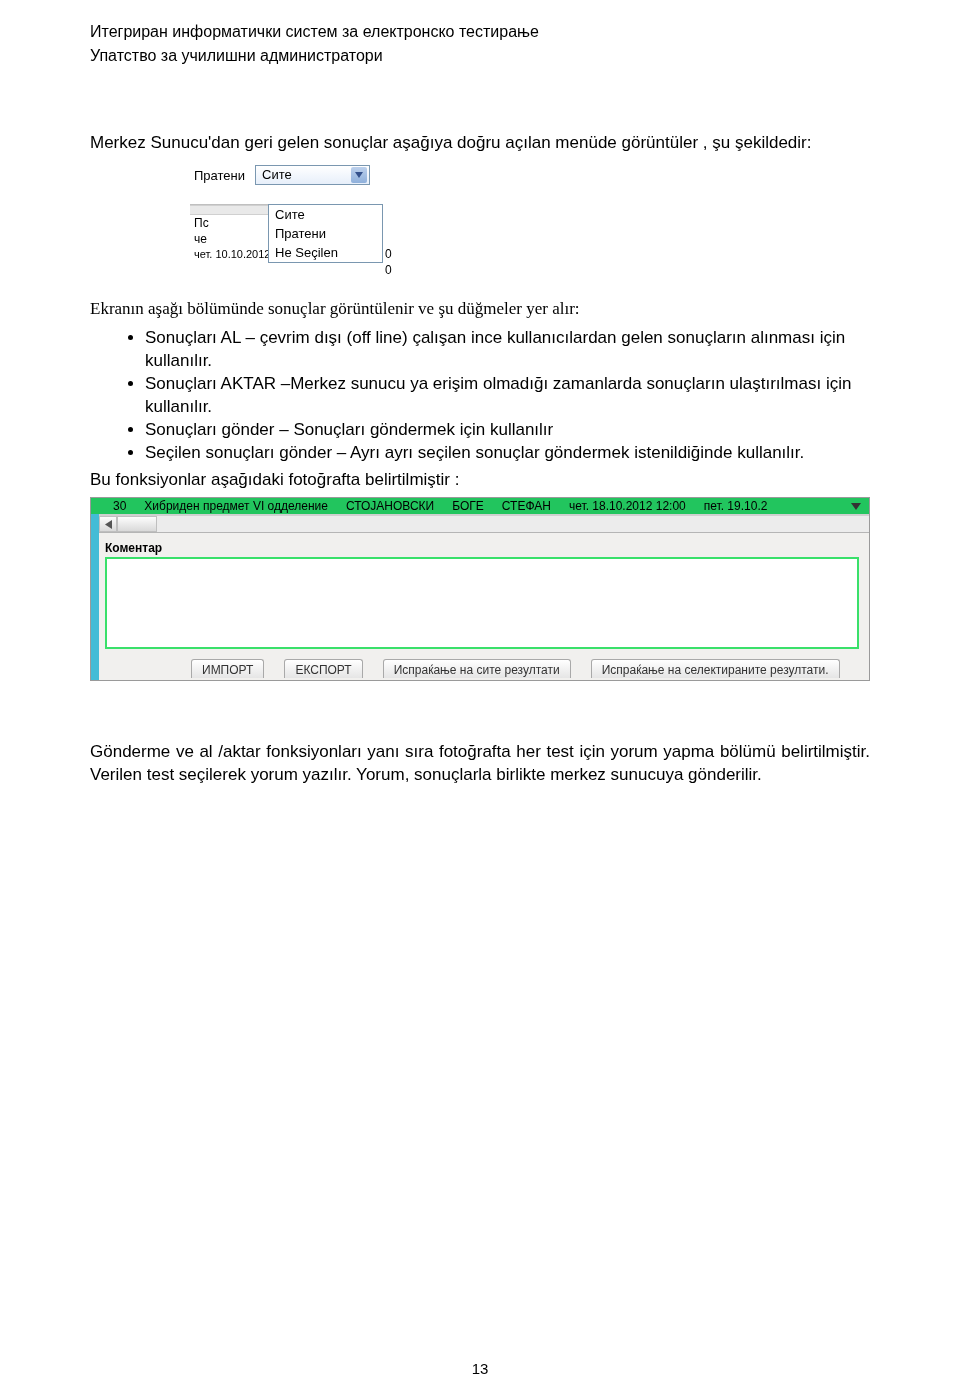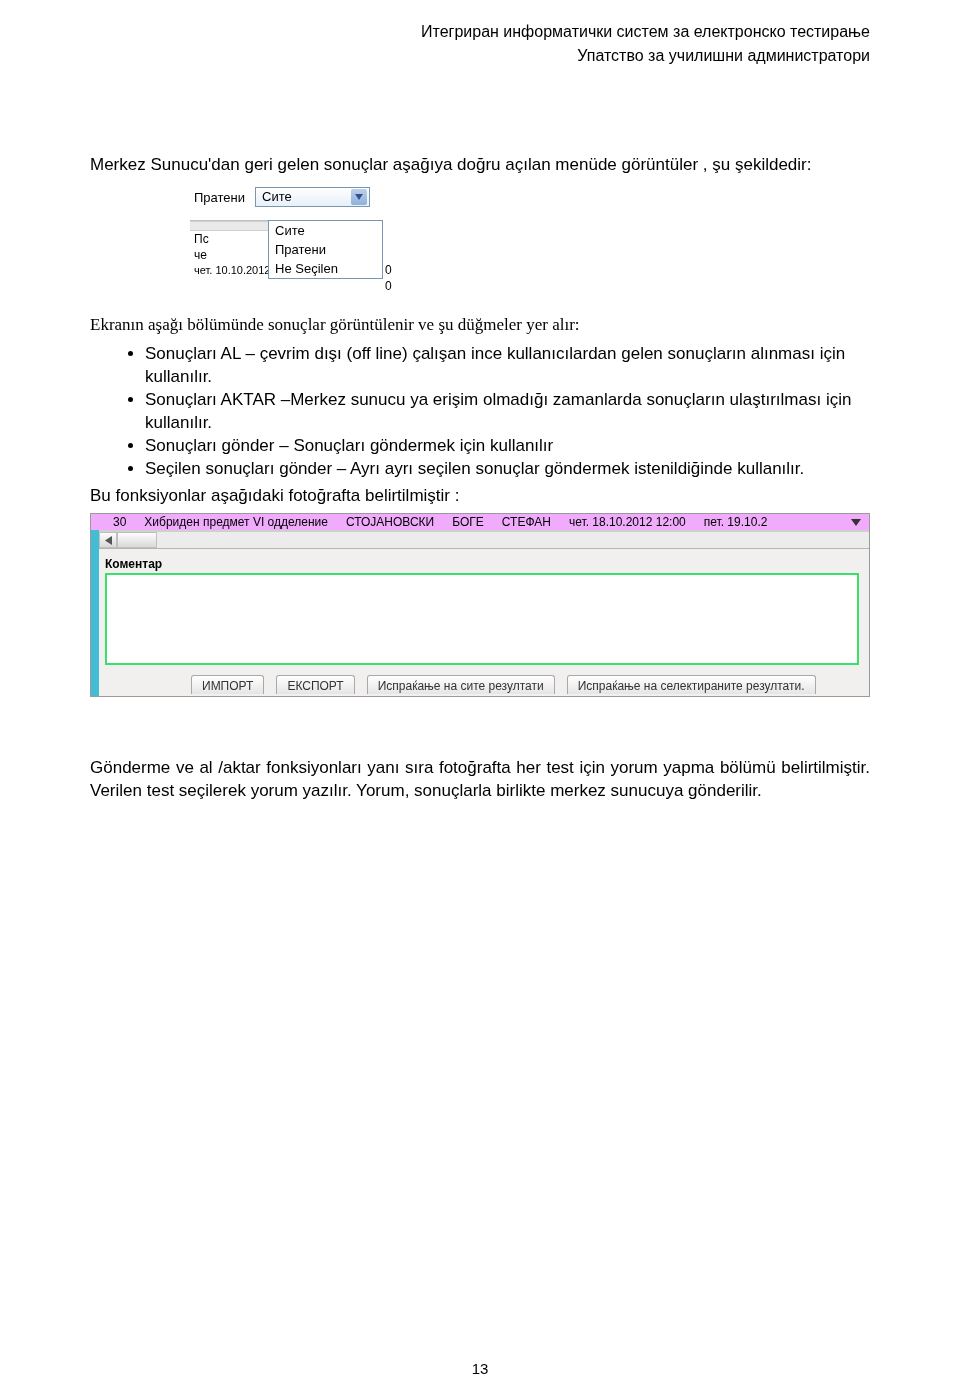--- a/index.html
+++ b/index.html
@@ -11,24 +11,24 @@
     color: #000;
     width: 960px;
   }
   .page {
     width: 960px;
     padding: 20px 90px 40px 90px;
     position: relative;
     min-height: 1397px;
   }
   .header {
-    text-align: right;
+    text-align: left;
     font-size: 16px;
     line-height: 1.5;
-    margin-bottom: 86px;
+    margin-bottom: 64px;
   }
   .para {
     font-size: 17px;
     line-height: 1.35;
     text-align: justify;
     margin: 0 0 6px 0;
   }
   ul.bullets {
     margin: 4px 0 4px 0;
     padding-left: 55px;
@@ -70,21 +70,21 @@
     height: 16px;
     background: linear-gradient(#bcd0ec, #8fb0db);
     border-radius: 2px;
     display: flex;
     align-items: center;
     justify-content: center;
   }
   .chev svg { display: block; }
 
   .row2 {
-    margin-top: 12px;
+    margin-top: 18px;
     display: flex;
     align-items: flex-start;
   }
   .row2 .leftcol {
     width: 78px;
     font-size: 12px;
     border-top: 1px solid #c0c0c0;
   }
   .row2 .leftcol .bar  {
     height: 10px;
@@ -123,21 +123,21 @@
   .ui-bottom-wrap .bluestripe {
     position: absolute;
     left: 0; top: 16px; bottom: 0;
     width: 8px;
     background: #43bcd6;
   }
   .datarow {
     display: flex;
     gap: 18px;
     padding: 1px 8px 1px 22px;
-    background: #f0abfc;
+    background: #22c55e;
     align-items: center;
     font-size: 12px;
     white-space: nowrap;
     border-bottom: 1px solid #cfcfcf;
   }
   .datarow .tri {
     margin-left: auto;
     width: 0; height: 0;
     border-left: 5px solid transparent;
     border-right: 5px solid transparent;
@@ -173,21 +173,21 @@
     font-size: 12px;
   }
   .komentar-box {
     margin: 0 10px 10px 14px;
     height: 92px;
     background: #fff;
     border: 2px solid #39e06a;
   }
   .btnrow {
     display: flex;
-    gap: 12px;
+    gap: 20px;
     padding: 0 10px 2px 100px;
     align-items: flex-end;
   }
   .uibtn {
     background: linear-gradient(#ffffff, #e5e5e5);
     border: 1px solid #a9a9a9;
     border-bottom: none;
     border-radius: 3px 3px 0 0;
     padding: 3px 10px 1px 10px;
     font-size: 12px;

